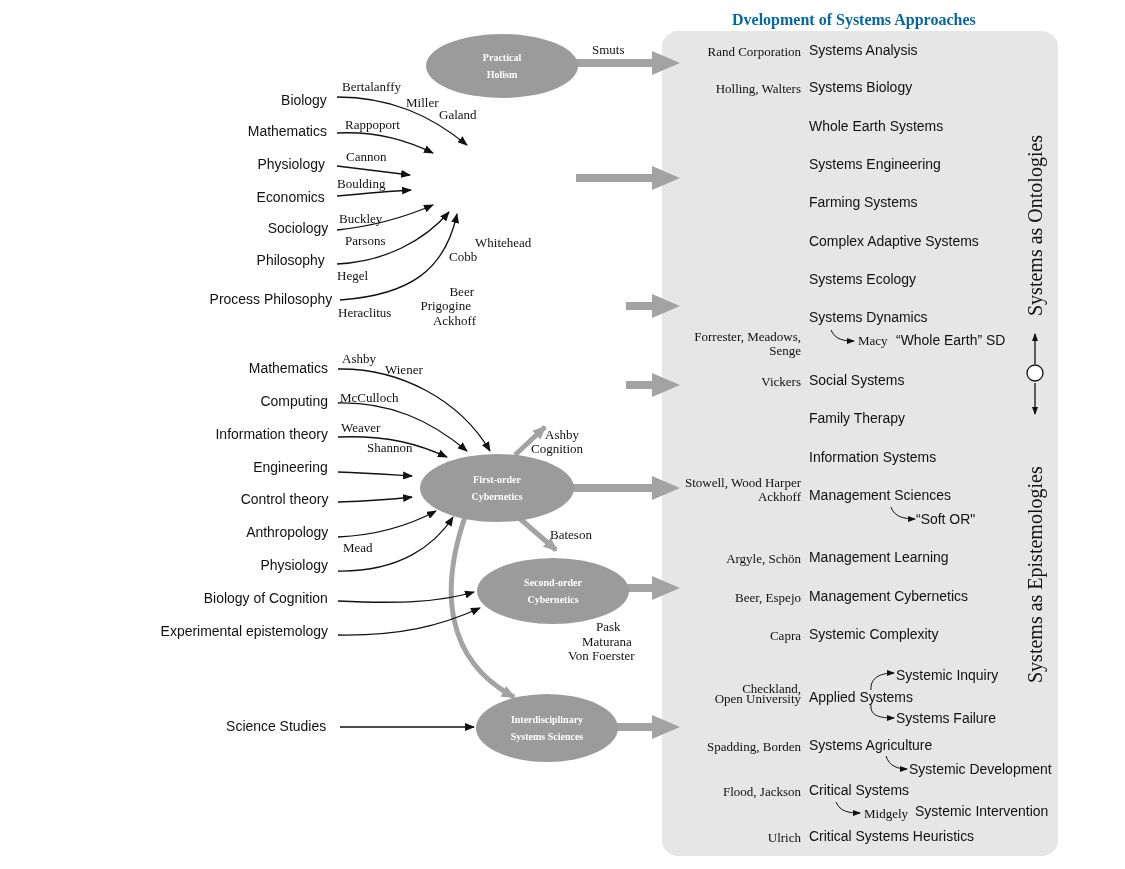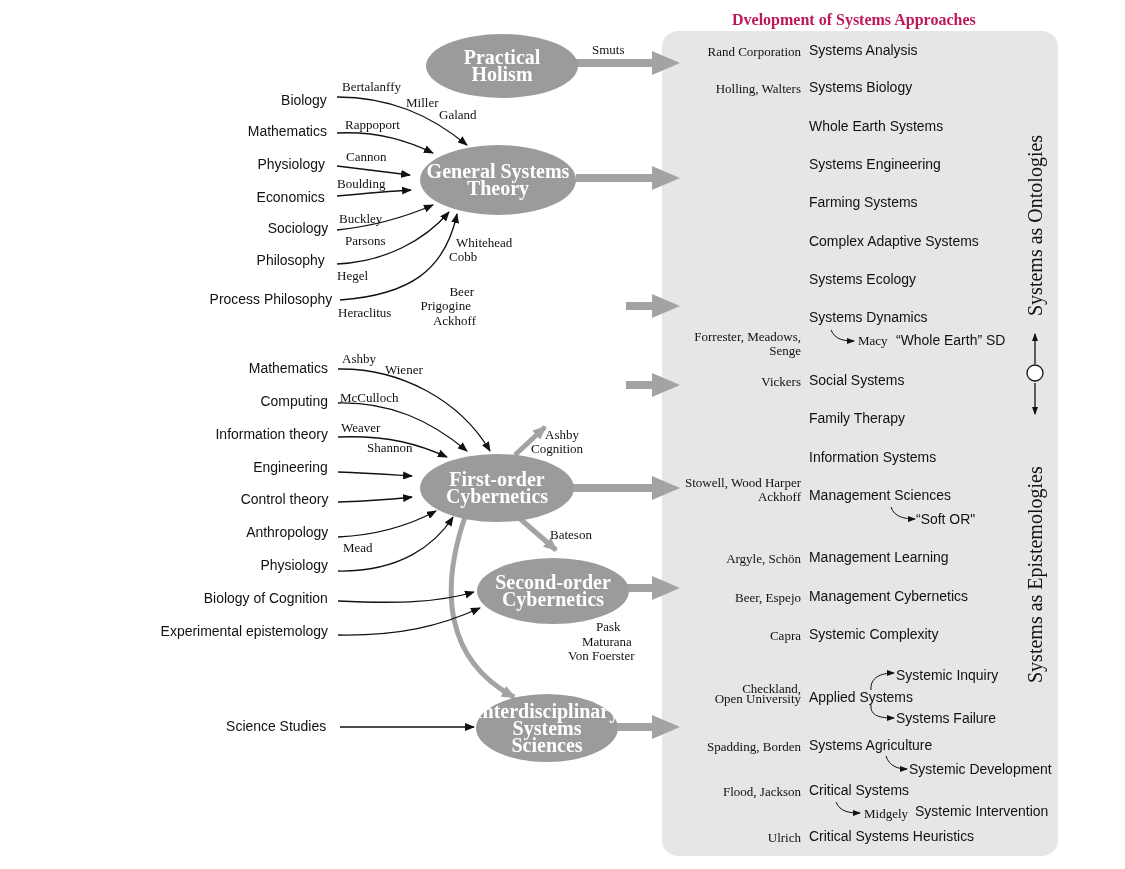--- a/index.html
+++ b/index.html
@@ -4,22 +4,22 @@
 <style>
   html, body { margin: 0; padding: 0; background: #ffffff; }
   body { width: 1125px; height: 869px; position: relative; overflow: hidden; }
   #stage { position: absolute; left: 0; top: 0; width: 1125px; height: 869px; }
   .panel { position: absolute; left: 662px; top: 31px; width: 396px; height: 825px; background: #e6e6e6; border-radius: 16px; }
   .t { position: absolute; white-space: nowrap; color: #111; }
   .src { font-family: "Liberation Sans", sans-serif; font-size: 15.5px; transform: scaleX(0.9); transform-origin: right center; text-align: right; }
   .nm { font-family: "Liberation Serif", serif; font-size: 13px; }
   .ap { font-family: "Liberation Sans", sans-serif; font-size: 15.5px; transform: scaleX(0.9); transform-origin: left center; }
   .au { font-family: "Liberation Serif", serif; font-size: 13px; text-align: right; }
-  .node { position: absolute; border-radius: 50%; background: #9b9b9b; display: flex; align-items: center; justify-content: center; text-align: center; color: #ffffff; font-family: "Liberation Serif", serif; font-weight: bold; font-size: 20px; line-height: 17px; }
-  .title { position: absolute; left: 732px; top: 11px; font-family: "Liberation Serif", serif; font-weight: bold; font-size: 16px; color: #be185d; }
+  .node { position: absolute; border-radius: 50%; background: #9b9b9b; display: flex; align-items: center; justify-content: center; text-align: center; color: #ffffff; font-family: "Liberation Serif", serif; font-weight: bold; font-size: 10px; line-height: 17px; }
+  .title { position: absolute; left: 732px; top: 11px; font-family: "Liberation Serif", serif; font-weight: bold; font-size: 16px; color: #0369a1; }
   .vert { position: absolute; font-family: "Liberation Serif", serif; font-size: 20px; color: #111; white-space: nowrap; transform: rotate(-90deg); transform-origin: left top; }
   svg { position: absolute; left: 0; top: 0; }
 </style>
 </head>
 <body>
 
 <div id="stage">
   <div class="panel"></div>
   <div class="title">Dvelopment of Systems Approaches</div>
 
@@ -93,26 +93,20 @@
       <circle cx="1035" cy="373" r="8" fill="#ffffff" stroke="#111" stroke-width="1.3"></circle>
     </g>
   </svg>
 
   <div class="node" style="left:426px;top:34px;width:152px;height:64px;">
     <div>
         <div>Practical</div>
         <div>Holism</div>
       </div>
   </div>
-  <div class="node" style="left:420px;top:145px;width:156px;height:70px;">
-    <div>
-        <div>General Systems</div>
-        <div>Theory</div>
-      </div>
-  </div>
   <div class="node" style="left:420px;top:454px;width:154px;height:68px;">
     <div>
         <div>First-order</div>
         <div>Cybernetics</div>
       </div>
   </div>
   <div class="node" style="left:477px;top:558px;width:152px;height:66px;">
     <div>
         <div>Second-order</div>
         <div>Cybernetics</div>
@@ -135,21 +129,21 @@
 
   <div class="t nm" style="left:342px;top:79px;">Bertalanffy</div>
   <div class="t nm" style="left:406px;top:95px;">Miller</div>
   <div class="t nm" style="left:439px;top:107px;">Galand</div>
   <div class="t nm" style="left:345px;top:117px;">Rappoport</div>
   <div class="t nm" style="left:346px;top:149px;text-align:center;">Cannon</div>
   <div class="t nm" style="left:337px;top:176px;">Boulding</div>
   <div class="t nm" style="left:339px;top:211px;">Buckley</div>
   <div class="t nm" style="left:345px;top:233px;">Parsons</div>
   <div class="t nm" style="left:337px;top:268px;">Hegel</div>
-  <div class="t nm" style="left:456px;top:235px;">Whitehead</div>
+  <div class="t nm" style="left:475px;top:235px;">Whitehead</div>
   <div class="t nm" style="left:449px;top:249px;">Cobb</div>
   <div class="t nm" style="left:338px;top:305px;">Heraclitus</div>
 
   <div class="t nm" style="left:592px;top:42px;">Smuts</div>
 
   <div class="t nm" style="right:651px;top:284px;">Beer</div>
   <div class="t nm" style="right:654px;top:298px;">Prigogine</div>
   <div class="t nm" style="right:649px;top:313px;">Ackhoff</div>
 
   <div class="t src" style="right:797px;top:359px;">Mathematics</div>

